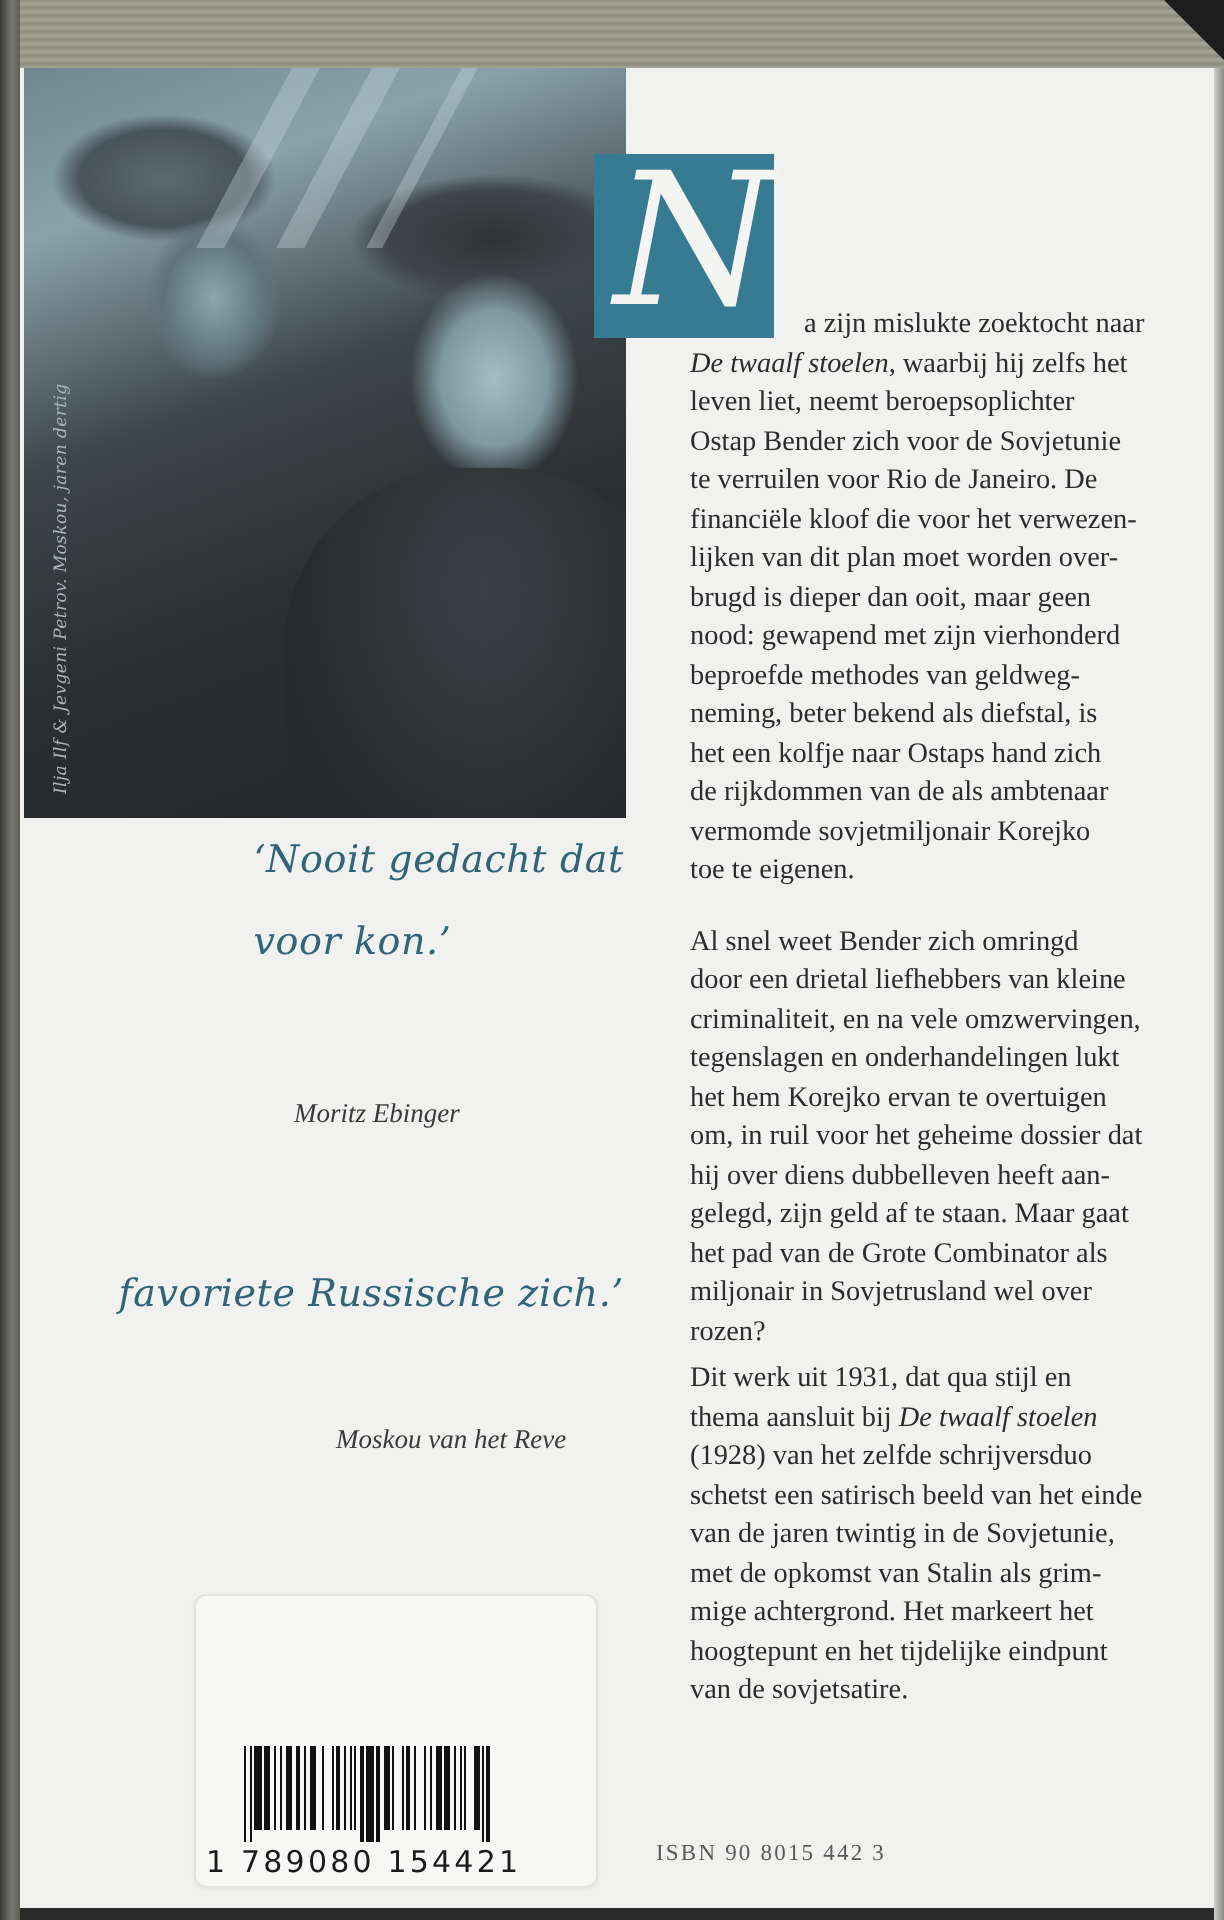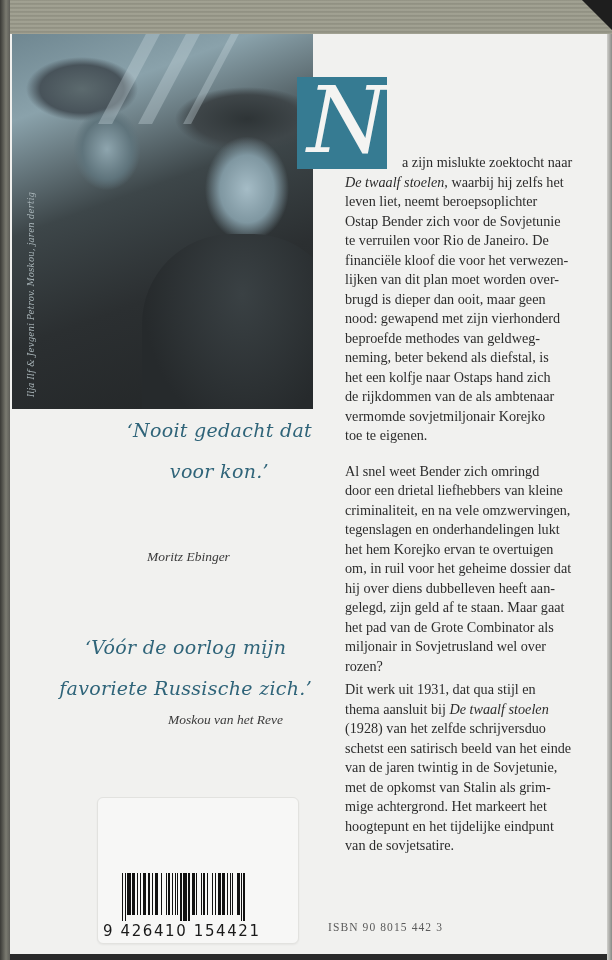--- a/index.html
+++ b/index.html
@@ -83,21 +83,21 @@
       color: #2c2c2c;
     }
     .blurb p { margin: 16px; white-space: pre-line; }
     .blurb .first-line { padding-left: 57px; display: block; }
     .blurb .it { font-style: italic; }
     .blurb .para2 { margin-top: 0; }
     .blurb .para3 { position: absolute; top: 527px; left: 0; }
     
     .quote {
       position: absolute; right: 300px;
-      text-align: center;
+      text-align: left;
       font-family: "DejaVu Serif", serif;
       font-style: italic;
       color: #2f6479;
       font-size: 19px;
       line-height: 41px;
       letter-spacing: 0.3px;
       white-space: nowrap;
     }
     .quote-1 { top: 410px; }
     .quote-2 { top: 627px; }
@@ -200,21 +200,20 @@
 van de sovjetsatire.</span></p>
 </div>
 
 <div class="quote quote-1">
   <div>‘Nooit gedacht dat</div>
   <div>voor kon.’</div>
 </div>
 <div class="attrib attrib-1">Moritz Ebinger</div>
 
 <div class="quote quote-2">
-  <div>‘Vóór de oorlog mijn</div>
   <div>favoriete Russische zich.’</div>
 </div>
 <div class="attrib attrib-2">Moskou van het Reve</div>
 
 <div class="barcode-label">
   <div class="barcode" id="barcode">
       <div class="bar long" style="width: 1.25px;"></div>
       <div class="gap" style="width: 1.25px;"></div>
       <div class="bar long" style="width: 1.25px;"></div>
       <div class="gap" style="width: 1.25px;"></div>
@@ -276,16 +275,16 @@
       <div class="gap" style="width: 1.25px;"></div>
       <div class="bar" style="width: 1.25px;"></div>
       <div class="gap" style="width: 3.75px;"></div>
       <div class="bar" style="width: 2.5px;"></div>
       <div class="gap" style="width: 1.25px;"></div>
       <div class="bar long" style="width: 1.25px;"></div>
       <div class="gap" style="width: 1.25px;"></div>
       <div class="bar long" style="width: 1.25px;"></div>
       <div class="gap" style="width: 1.25px;"></div>
     </div>
-  <div class="barcode-digits">9 426410 154421</div>
+  <div class="barcode-digits">1 789080 154421</div>
 </div>
 
 <div class="isbn">ISBN 90 8015 442 3</div>
 
 </body></html>

